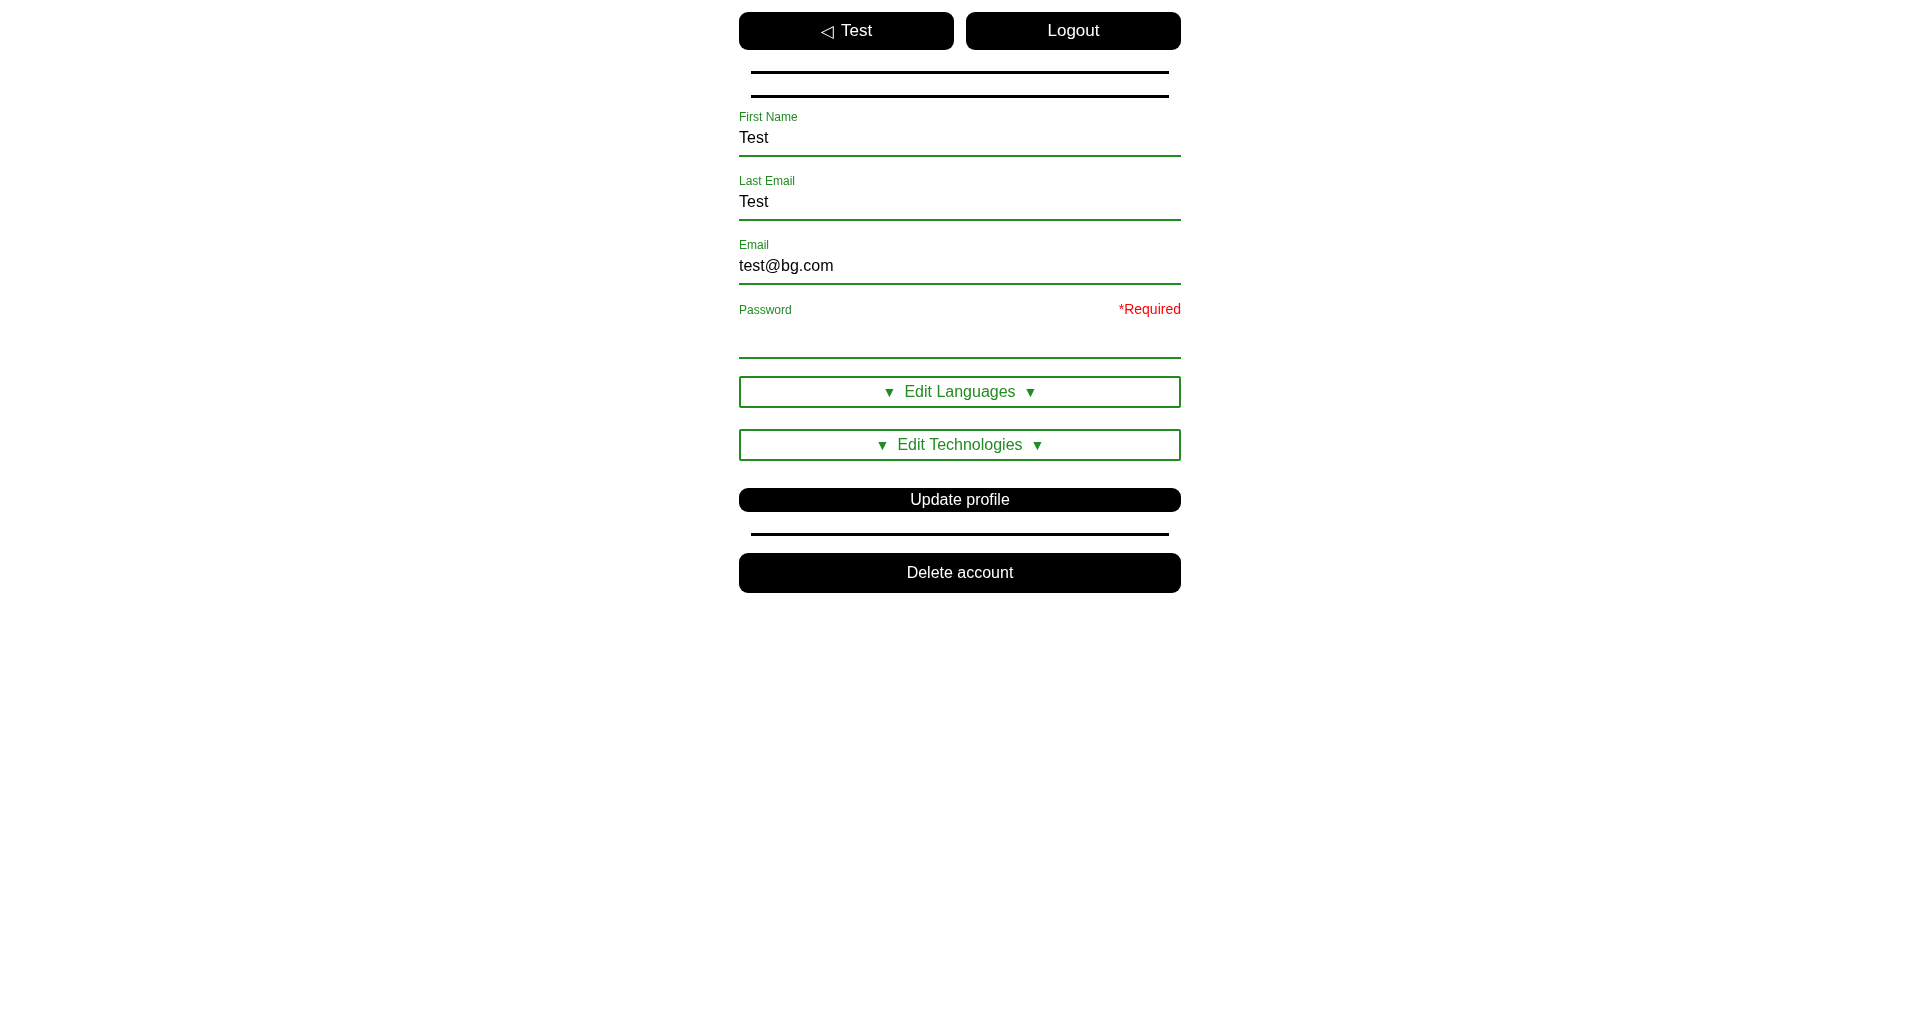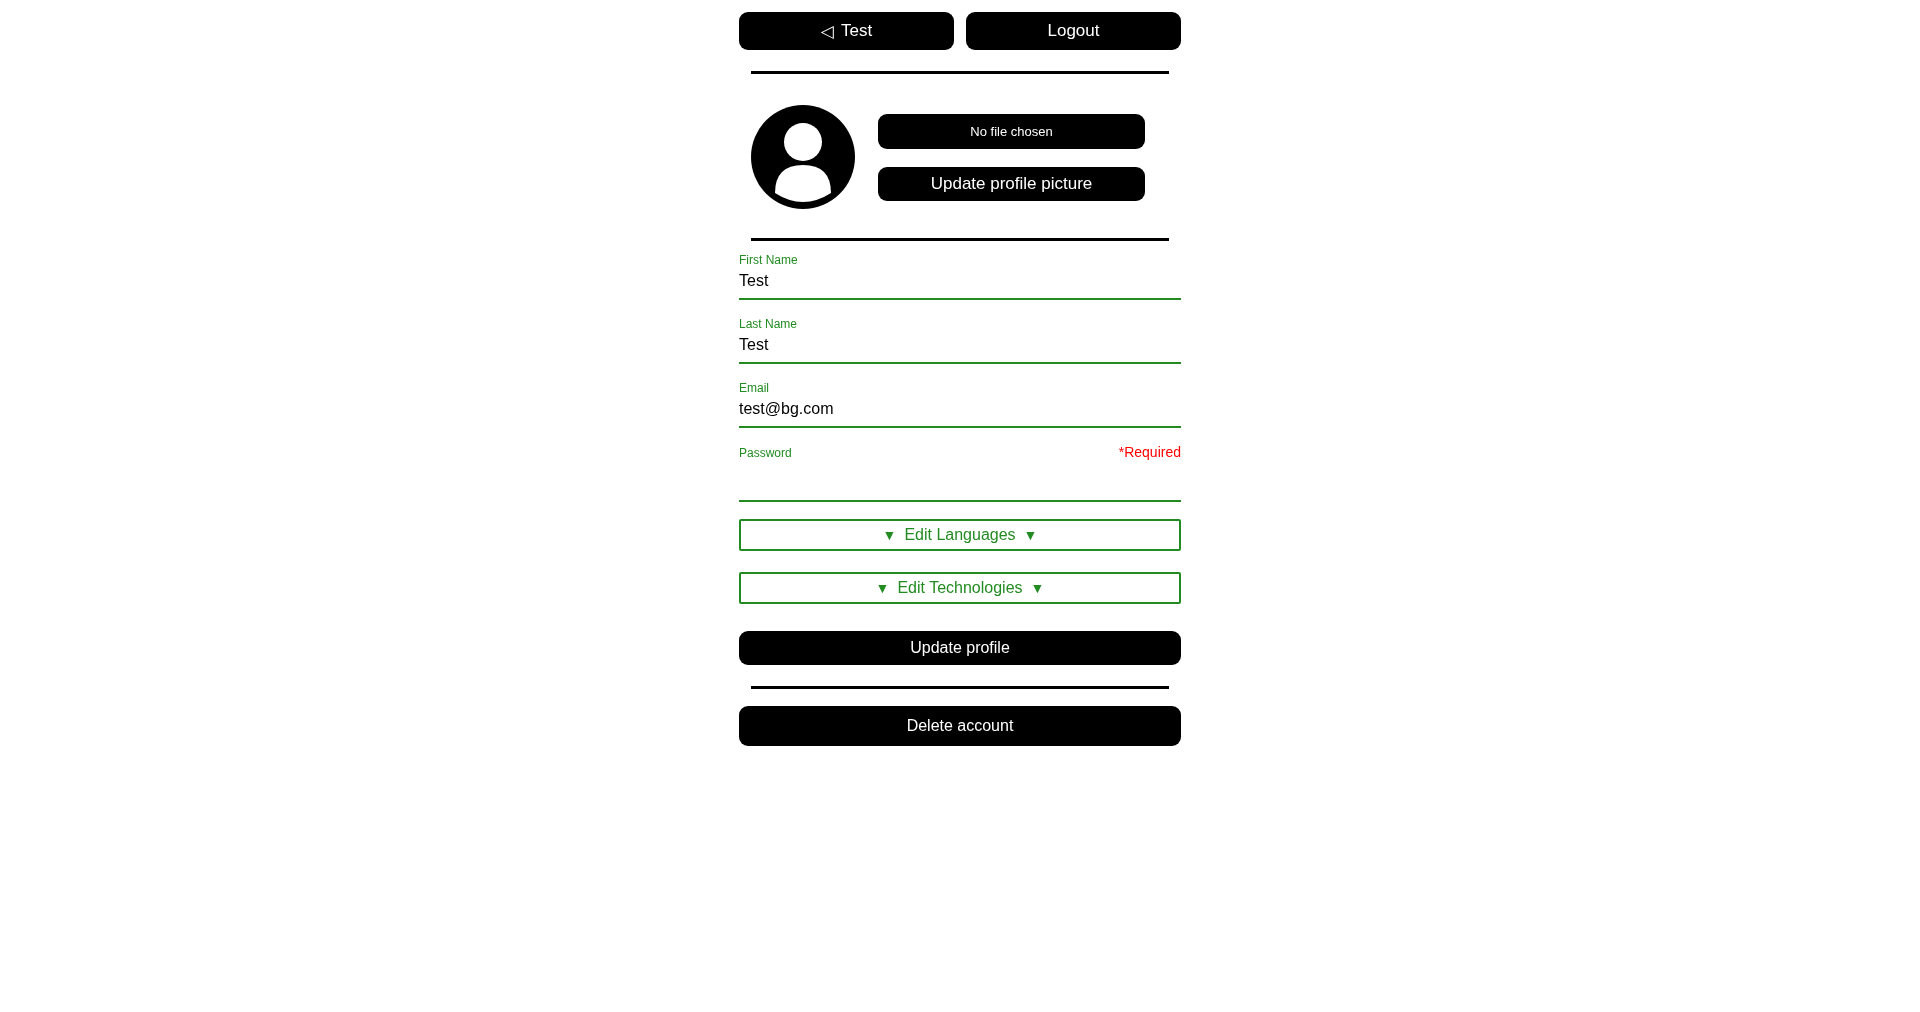--- a/index.html
+++ b/index.html
@@ -121,21 +121,21 @@
     gap: 8px;
     cursor: pointer;
   }
   .toggle-box.languages { margin-top: 17px; }
   .toggle-box.technologies { margin-top: 21px; }
   .chevron { font-size: 14px; }
 
   
   .btn-update-profile {
     margin-top: 27px;
-    height: 34px;
+    height: 24px;
     font-size: 16px;
   }
   .bottom-divider { margin-top: 18px; }
   .btn-delete-account {
     margin-top: 17px;
     height: 40px;
     font-size: 16px;
   }
 </style>
 </head>
@@ -148,47 +148,32 @@
       <span class="back-glyph">◁</span>
       <span>Test</span>
     </button>
     <button class="btn-black">
       <span>Logout</span>
     </button>
   </div>
 
   <hr class="divider">
 
-  <div class="picture-row">
-    <svg class="avatar-svg" viewBox="0 0 104 104" aria-hidden="true">
-      <circle cx="52" cy="52" r="52" fill="#000000"></circle>
-      <circle cx="52" cy="37" r="19" fill="#ffffff"></circle>
-      <path d="M 24 88 Q 24 60 52 60 Q 80 60 80 88 Q 66 97 52 97 Q 38 97 24 88 Z" fill="#ffffff"></path>
-    </svg>
-    <div class="picture-actions">
-      <button class="btn-black btn-file">
-        <span>No file chosen</span>
-      </button>
-      <button class="btn-black btn-updatepic">
-        <span>Update profile picture</span>
-      </button>
-    </div>
-  </div>
 
   <hr class="divider">
 
   <div class="fields">
 
     <div class="field">
       <label class="field-label">First Name</label>
       <input type="text" value="Test" style="">
     </div>
 
     <div class="field">
-      <label class="field-label">Last Name</label>
+      <label class="field-label">Last Email</label>
       <input type="text" value="Test" style="">
     </div>
 
 
     <div class="field">
       <label class="field-label">Email</label>
       <input type="text" value="test@bg.com" style="">
     </div>
 
     <div class="field password">

